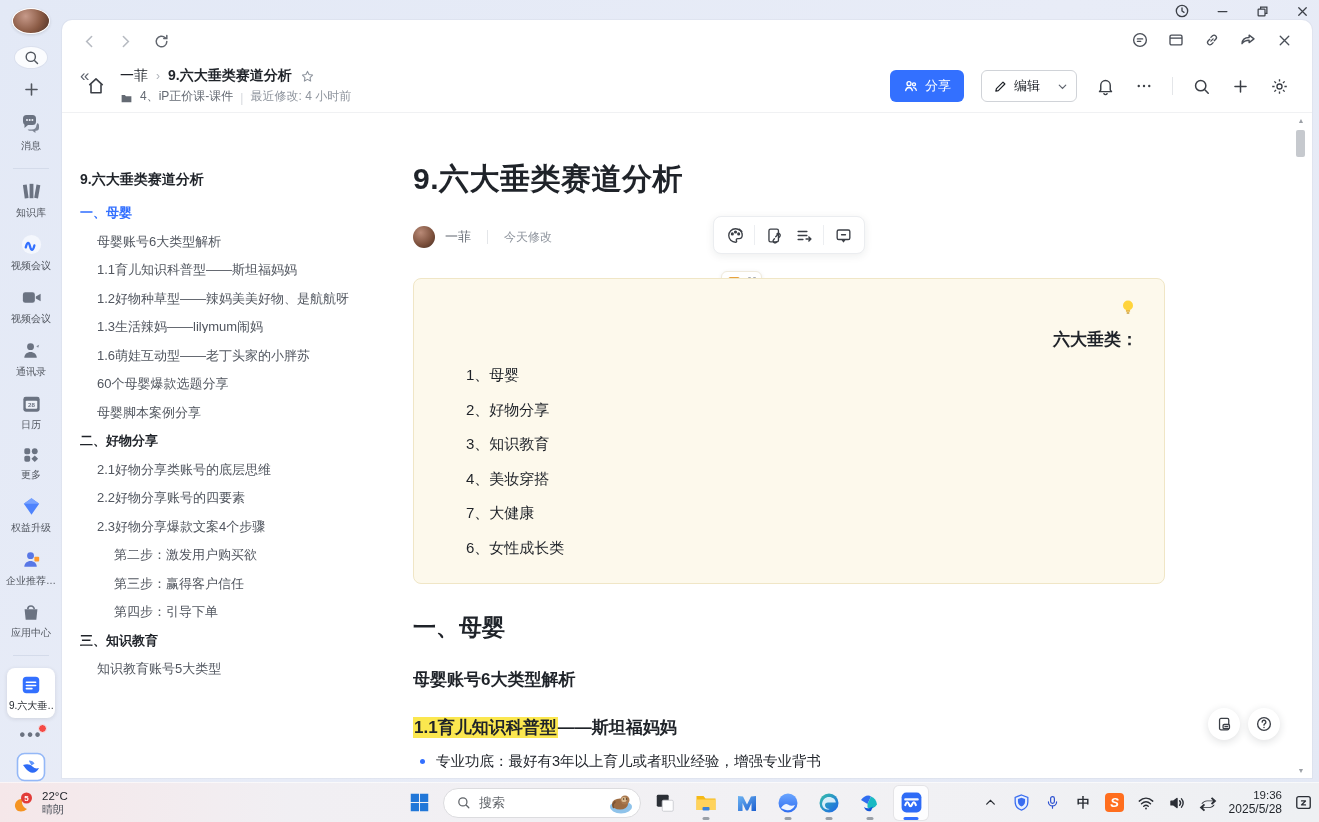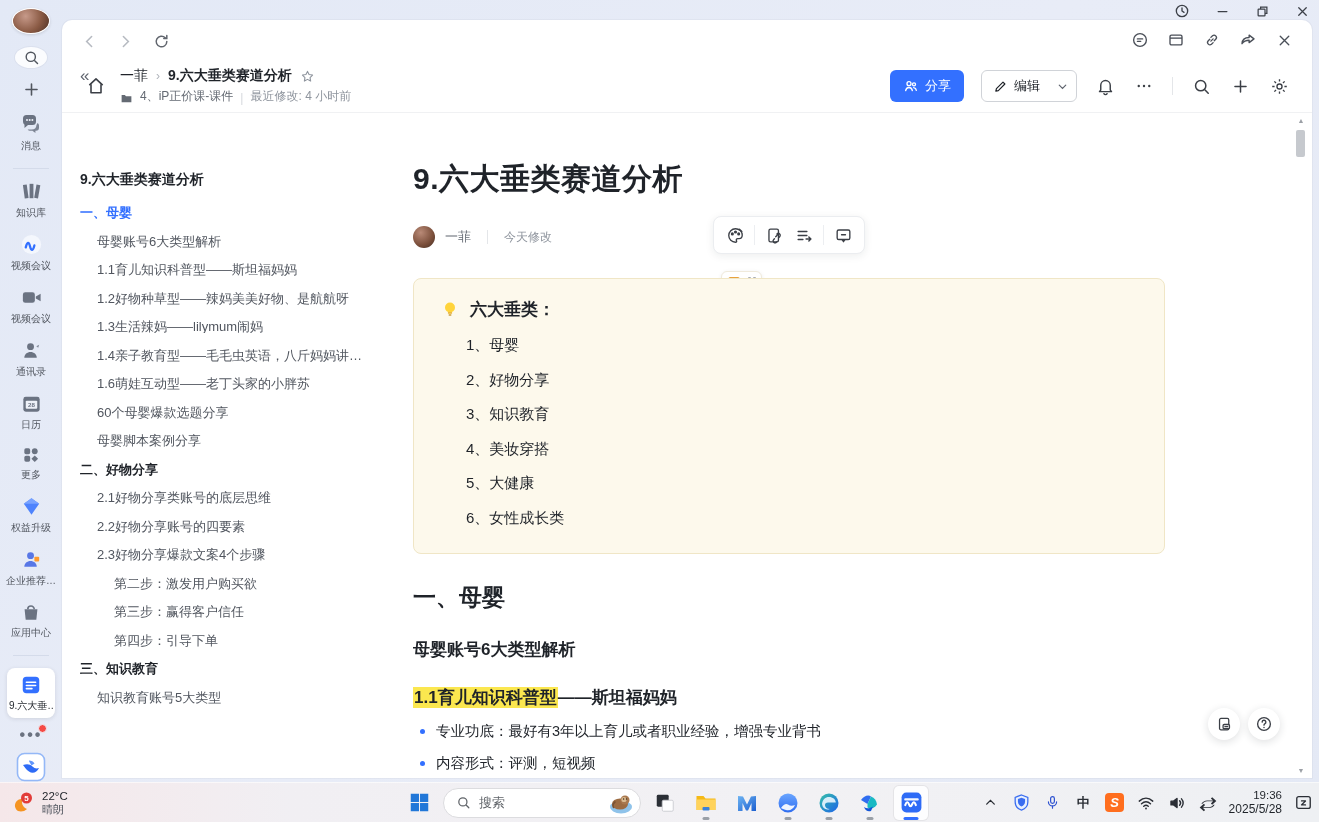--- a/index.html
+++ b/index.html
@@ -69,21 +69,21 @@
   .author-row { display:flex; align-items:center; gap:10px; margin-top:24px; height:26px; position:relative; }
   .avatar-sm { width:22px; height:22px; border-radius:50%; background:radial-gradient(circle at 35% 30%, #b98a77 0%, #7a4e3a 60%, #3f2a20 100%); }
   .author-name { font-size:13px; color:#646a73; }
   .author-pipe { width:1px; height:14px; background:#e4e6e9; margin:0 6px; }
   .author-mod { font-size:12px; color:#8f959e; }
   .doc-pill { position:absolute; left:300px; top:-8px; height:38px; background:#fff; border:1px solid #ebedf0; border-radius:8px; box-shadow:0 2px 8px rgba(31,35,41,.08); display:flex; align-items:center; padding:0 6px; }
   .pill-ic { width:30px; height:28px; display:flex; align-items:center; justify-content:center; color:#3b3f46; cursor:pointer; }
   .pill-div { width:1px; height:20px; background:#eceef1; margin:0 4px; }
 
   .callout { margin-top:28px; background:#fdf9ec; border:1px solid #f0e6c6; border-radius:8px; padding:19px 26px 10px; position:relative; }
-  .callout-head { display:flex; align-items:center; gap:10px; margin-bottom:15px; }
+  .callout-head { display:flex; align-items:flex-end; gap:10px; margin-bottom:15px;flex-direction:column; }
   .callout-title { font-size:17px; font-weight:bold; }
   .c-item { font-size:15px; color:#1f2329; margin-bottom:15.5px; padding-left:26px; }
 
   .block-handle { position:absolute; left:308px; top:158px; background:#fff; border:1px solid #f0eadb; border-radius:6px; box-shadow:0 1px 4px rgba(31,35,41,.08); display:flex; align-items:center; gap:4px; padding:3px 5px; cursor:grab; }
   .grip { display:grid; grid-template-columns:3px 3px; gap:2px; }
   .grip i { width:2.5px; height:2.5px; border-radius:50%; background:#a9aeb6; }
 
   .h2 { font-size:23px; font-weight:bold; margin-top:28px; }
   .h3 { font-size:17px; font-weight:bold; margin-top:25px; }
   .hl { background:#fbe74f; padding:1px 1px; }
@@ -406,21 +406,20 @@
   <div class="collapse-ic">«</div>
   <div class="outline">
     <div class="outline-title">9.六大垂类赛道分析</div>
     <div>
 
     <div class="o-item lvl1 active">一、母婴</div>
         <div class="o-item lvl2">母婴账号6大类型解析</div>
         <div class="o-item lvl2">1.1育儿知识科普型——斯坦福妈妈</div>
         <div class="o-item lvl2">1.2好物种草型——辣妈美美好物、是航航呀</div>
         <div class="o-item lvl2">1.3生活辣妈——lilymum闹妈</div>
-        <div class="o-item lvl2">1.4亲子教育型——毛毛虫英语，八斤妈妈讲…</div>
         <div class="o-item lvl2">1.6萌娃互动型——老丁头家的小胖苏</div>
         <div class="o-item lvl2">60个母婴爆款选题分享</div>
         <div class="o-item lvl2">母婴脚本案例分享</div>
         <div class="o-item lvl1">二、好物分享</div>
         <div class="o-item lvl2">2.1好物分享类账号的底层思维</div>
         <div class="o-item lvl2">2.2好物分享账号的四要素</div>
         <div class="o-item lvl2">2.3好物分享爆款文案4个步骤</div>
         <div class="o-item lvl3">第二步：激发用户购买欲</div>
         <div class="o-item lvl3">第三步：赢得客户信任</div>
         <div class="o-item lvl3">第四步：引导下单</div>
@@ -495,21 +494,21 @@
             <rect x="10.2" y="17" width="3.6" height="2" rx="1" fill="#c99b33"></rect>
           </svg>
         <span class="callout-title">六大垂类：</span>
       </div>
       <div>
 
       <div class="c-item">1、母婴</div>
           <div class="c-item">2、好物分享</div>
           <div class="c-item">3、知识教育</div>
           <div class="c-item">4、美妆穿搭</div>
-          <div class="c-item">5、大健康</div>
+          <div class="c-item">7、大健康</div>
           <div class="c-item">6、女性成长类</div>
         </div>
     </div>
 
     <h2 class="h2">一、母婴</h2>
     <h3 class="h3">母婴账号6大类型解析</h3>
     <h3 class="h3"><span class="hl">1.1育儿知识科普型</span><span>——斯坦福妈妈</span></h3>
 
     <div class="bullets">
 

